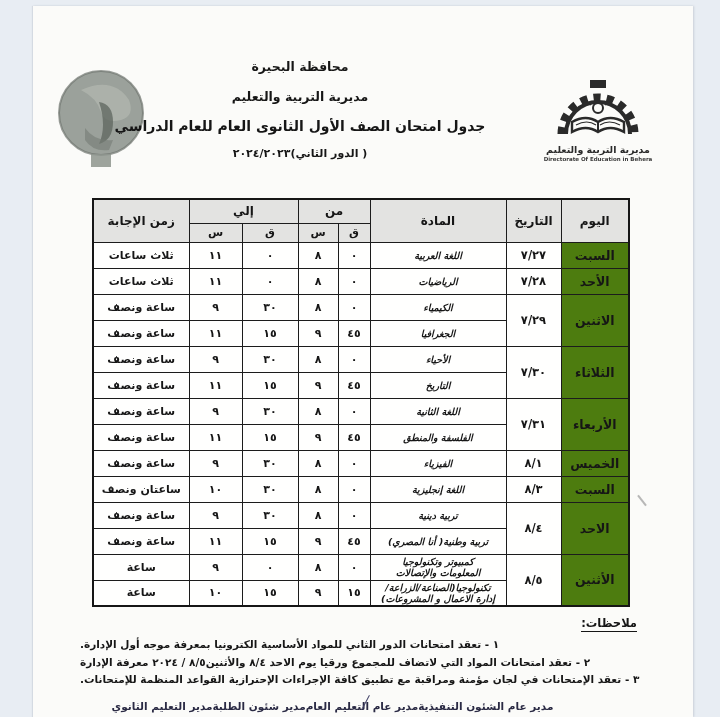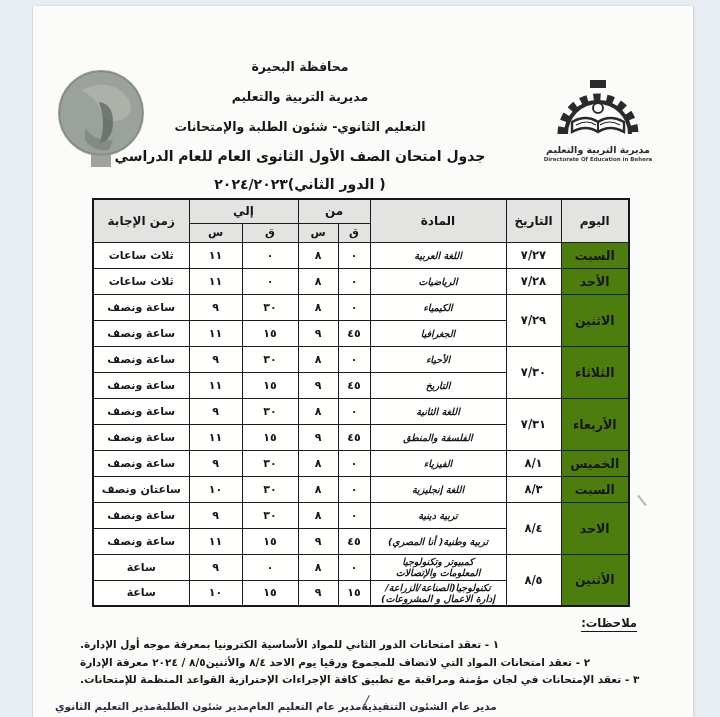--- a/index.html
+++ b/index.html
@@ -17,21 +17,21 @@
   }
   
   .hdr {
     position:absolute; top:46px; left:27px; width:480px;
     text-align:center; direction:rtl;
   }
   .h-line { font-weight:bold; font-size:12.5px; line-height:30px; }
   .h-title { font-weight:bold; font-size:14px; line-height:29px; }
   .h-year {
     display:flex; direction:ltr; justify-content:center; align-items:center;
-    gap:0; font-weight:bold; font-size:14px; line-height:26px;
+    gap:0; font-weight:bold; font-size:11px; line-height:26px;
   }
   .h-year .rnd { direction:rtl; unicode-bidi:isolate; }
 
   .stamp { position:absolute; left:22px; top:62px; }
   .logo-box { position:absolute; left:500px; top:72px; width:130px; text-align:center; }
   .logo-ar { font-size:9.5px; font-weight:bold; line-height:11px; color:#2b2b2b; }
   .logo-en { font-size:5.5px; font-weight:bold; color:#3a3a3a; line-height:8px; }
 
   
   .tbl-wrap { position:absolute; left:59px; top:192px; }
@@ -59,21 +59,21 @@
     border-bottom:1.5px solid #161616; padding-bottom:1px;
   }
   .notes {
     position:absolute; right:48px; top:630px; width:565px;
     direction:rtl; text-align:left;
     font-weight:bold; font-size:10.5px; line-height:17.5px;
   }
   
   .sigs {
     position:absolute; left:22px; top:694px; width:555px;
-    display:flex; flex-direction:row-reverse; justify-content:flex-start;
+    display:flex; flex-direction:row-reverse; justify-content:center;
     direction:rtl; font-weight:bold; font-size:10.5px; color:#2a2a44;
   }
   .pen-slash {
     position:absolute; left:332px; top:690px; width:8px; height:15px;
     border-left:1.6px solid #44446a; transform:rotate(28deg);
   }
   .pen-check {
     position:absolute; left:608px; top:488px; width:2px; height:13px;
     background:#8a8a8a; transform:rotate(-38deg); opacity:.6;
   }
@@ -107,21 +107,20 @@
       <line x1="52" y1="44" x2="52" y2="54" stroke="#2a2a2a" stroke-width="2"></line>
       <path d="M30,47 Q41,41 50,47 M54,47 Q63,41 74,47" fill="none" stroke="#2a2a2a" stroke-width="1.2"></path>
     </svg>
     <div class="logo-ar">مديرية التربية والتعليم</div>
     <div class="logo-en">Directorate Of Education in Behera</div>
   </div>
 
   <div class="hdr">
     <div class="h-line">محافظة البحيرة</div>
     <div class="h-line">مديرية التربية والتعليم</div>
-    <div class="h-line">التعليم الثانوي- شئون الطلبة والإمتحانات</div>
     <div class="h-title">جدول امتحان الصف الأول الثانوى العام للعام الدراسي</div>
     <div class="h-year">
       <span>٢٠٢٤/٢٠٢٣</span>
       <span class="rnd">( الدور الثاني)</span>
     </div>
   </div>
 
   <div class="tbl-wrap">
     <table>
       <colgroup>

